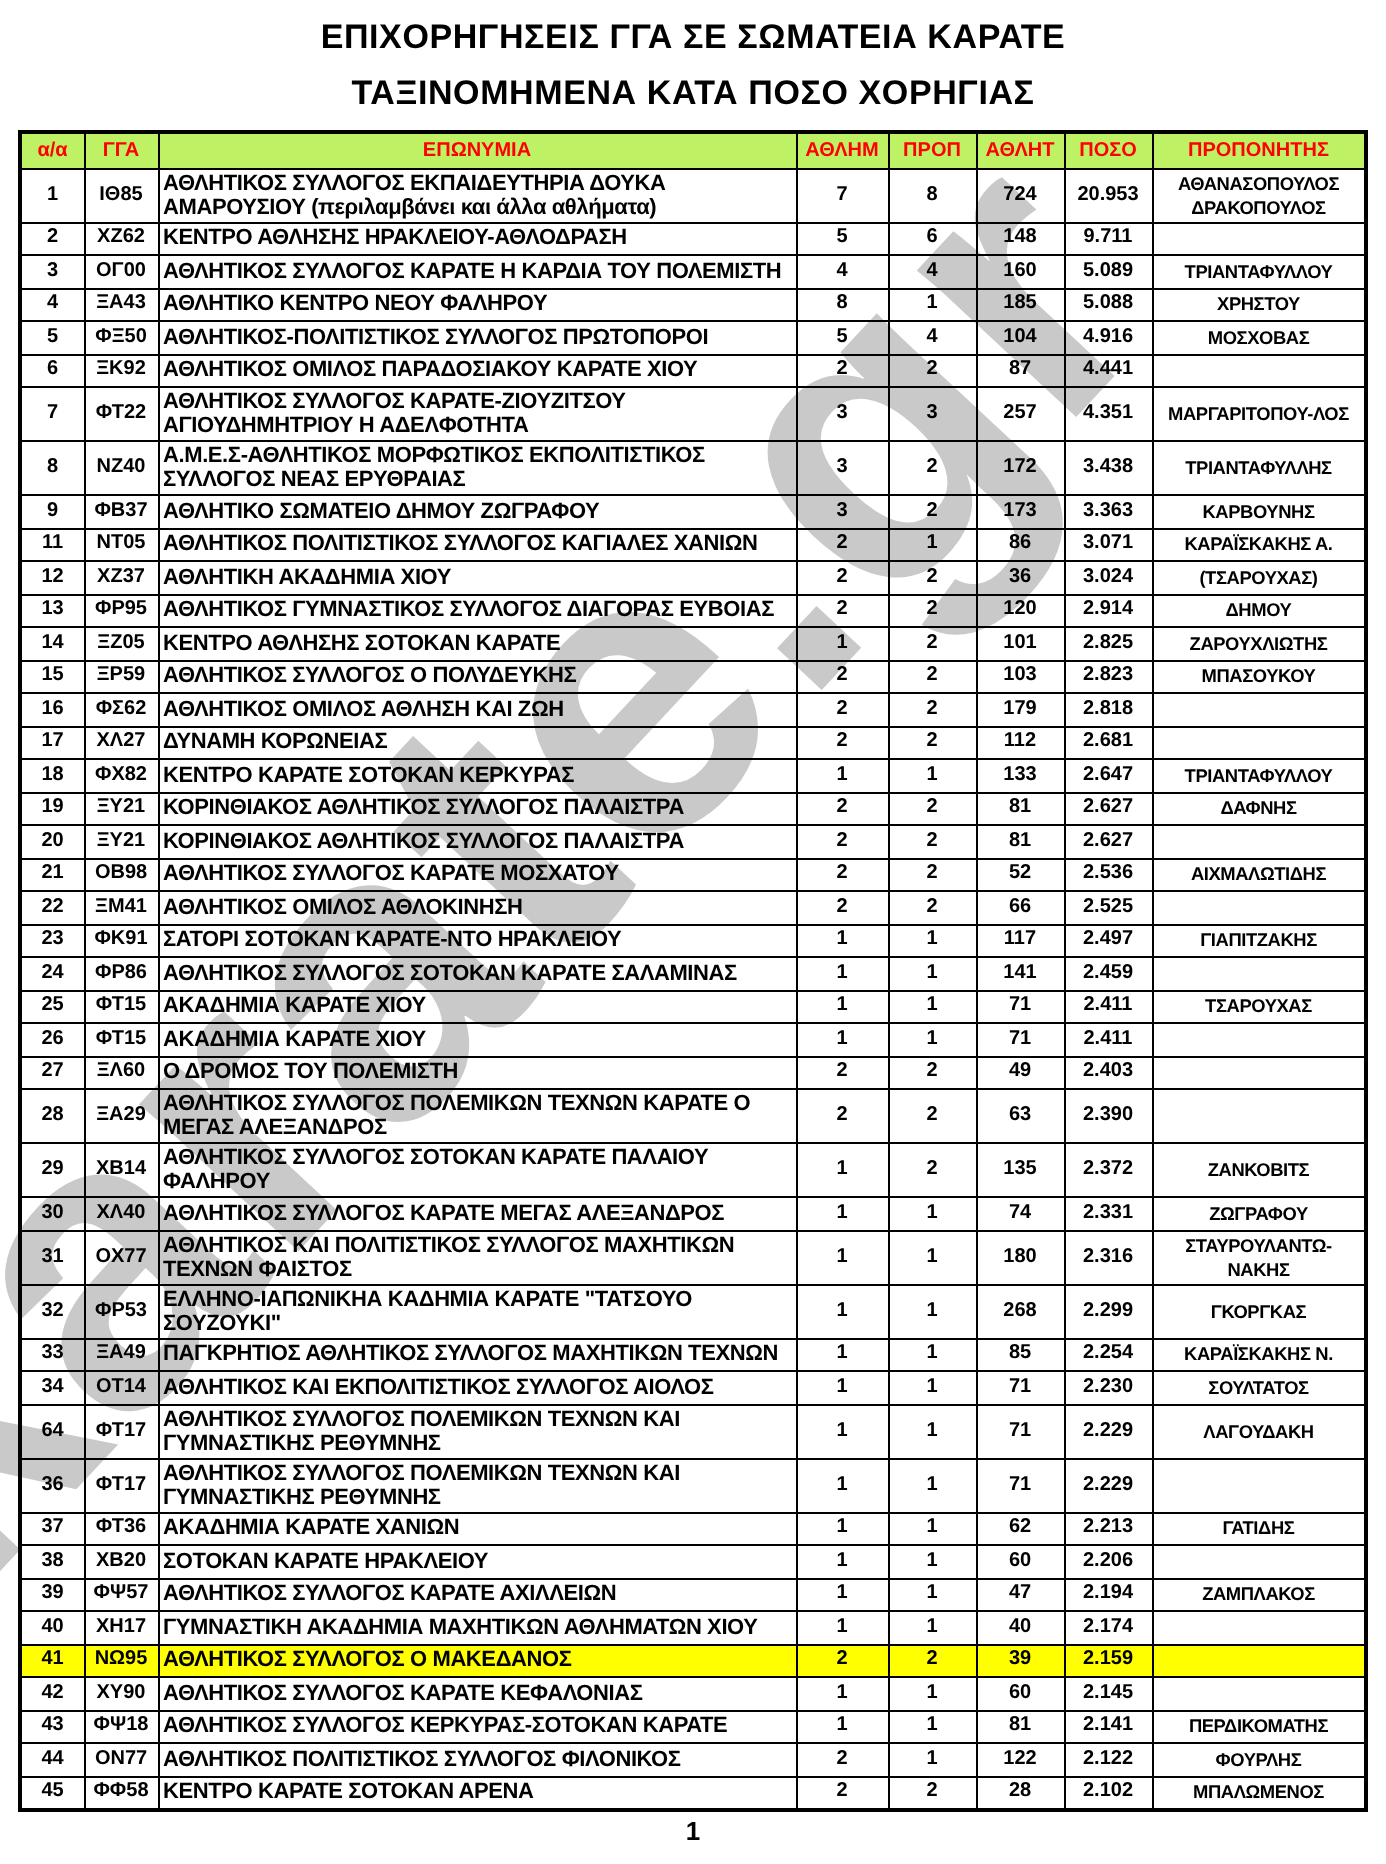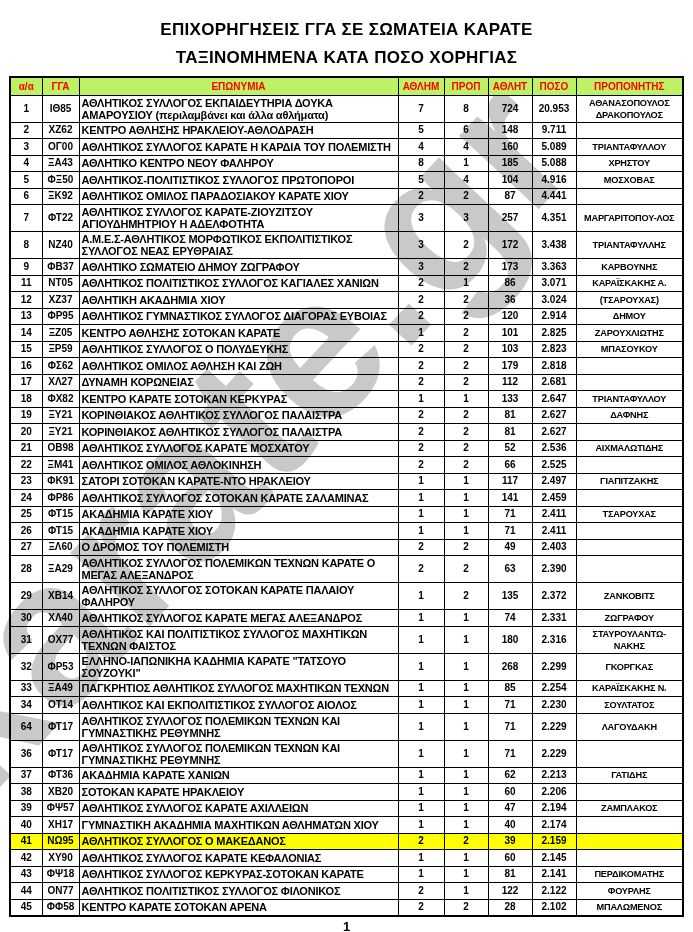--- a/index.html
+++ b/index.html
@@ -24,21 +24,21 @@
     z-index: 0;
     pointer-events: none;
     letter-spacing: 2px;
   }
   .title-line {
     position: relative; z-index: 2;
     text-align: center;
     font-size: 17px;
     letter-spacing: 0.3px;
   }
-  .title-1 { padding-top: 20px; }
+  .title-1 { padding-top: 9px; }
   .title-2 { padding-top: 8px; text-align: center; }
   table.grant-table {
     position: relative; z-index: 1;
     border-collapse: collapse;
     table-layout: fixed;
     width: 673px;
     margin: 8px auto 0 auto;
     border: 2px solid #000;
   }
   .grant-table th, .grant-table td {

